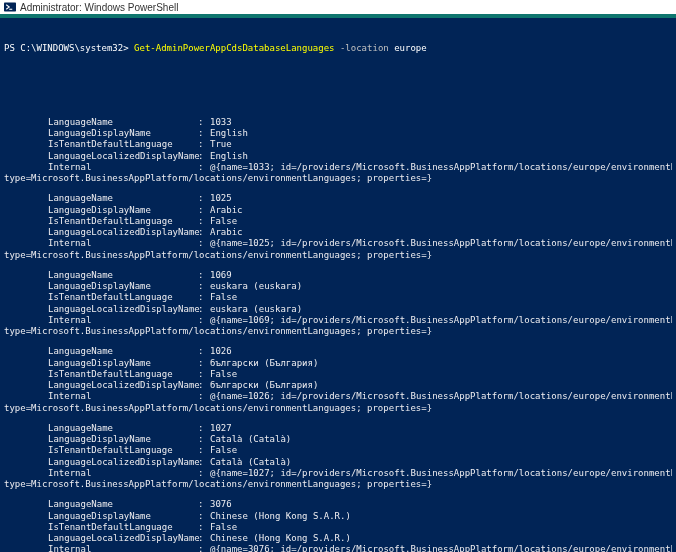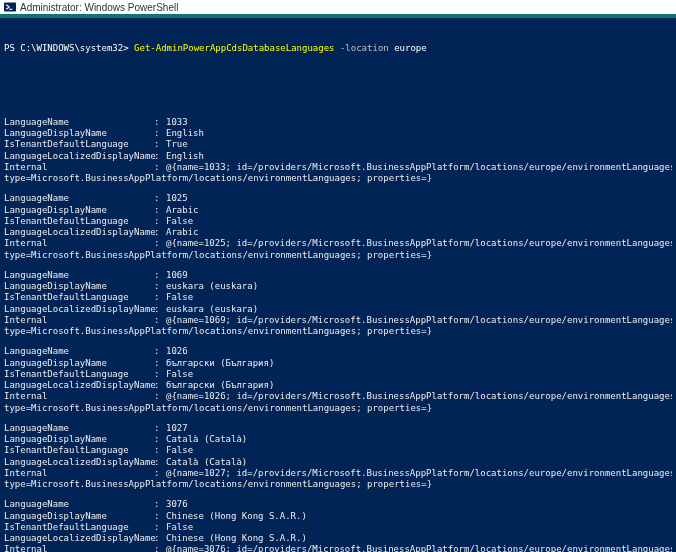--- a/index.html
+++ b/index.html
@@ -53,20 +53,21 @@
   }
   .row {
     display: flex;
     white-space: pre;
   }
   .key {
     display: inline-block;
     width: 150px;
     flex: 0 0 150px;
     white-space: pre;
+    margin-left: 44px;
   }
   .sep {
     display: inline-block;
     width: 12px;
     flex: 0 0 12px;
     white-space: pre;
   }
   .val {
     display: inline-block;
     white-space: pre;

